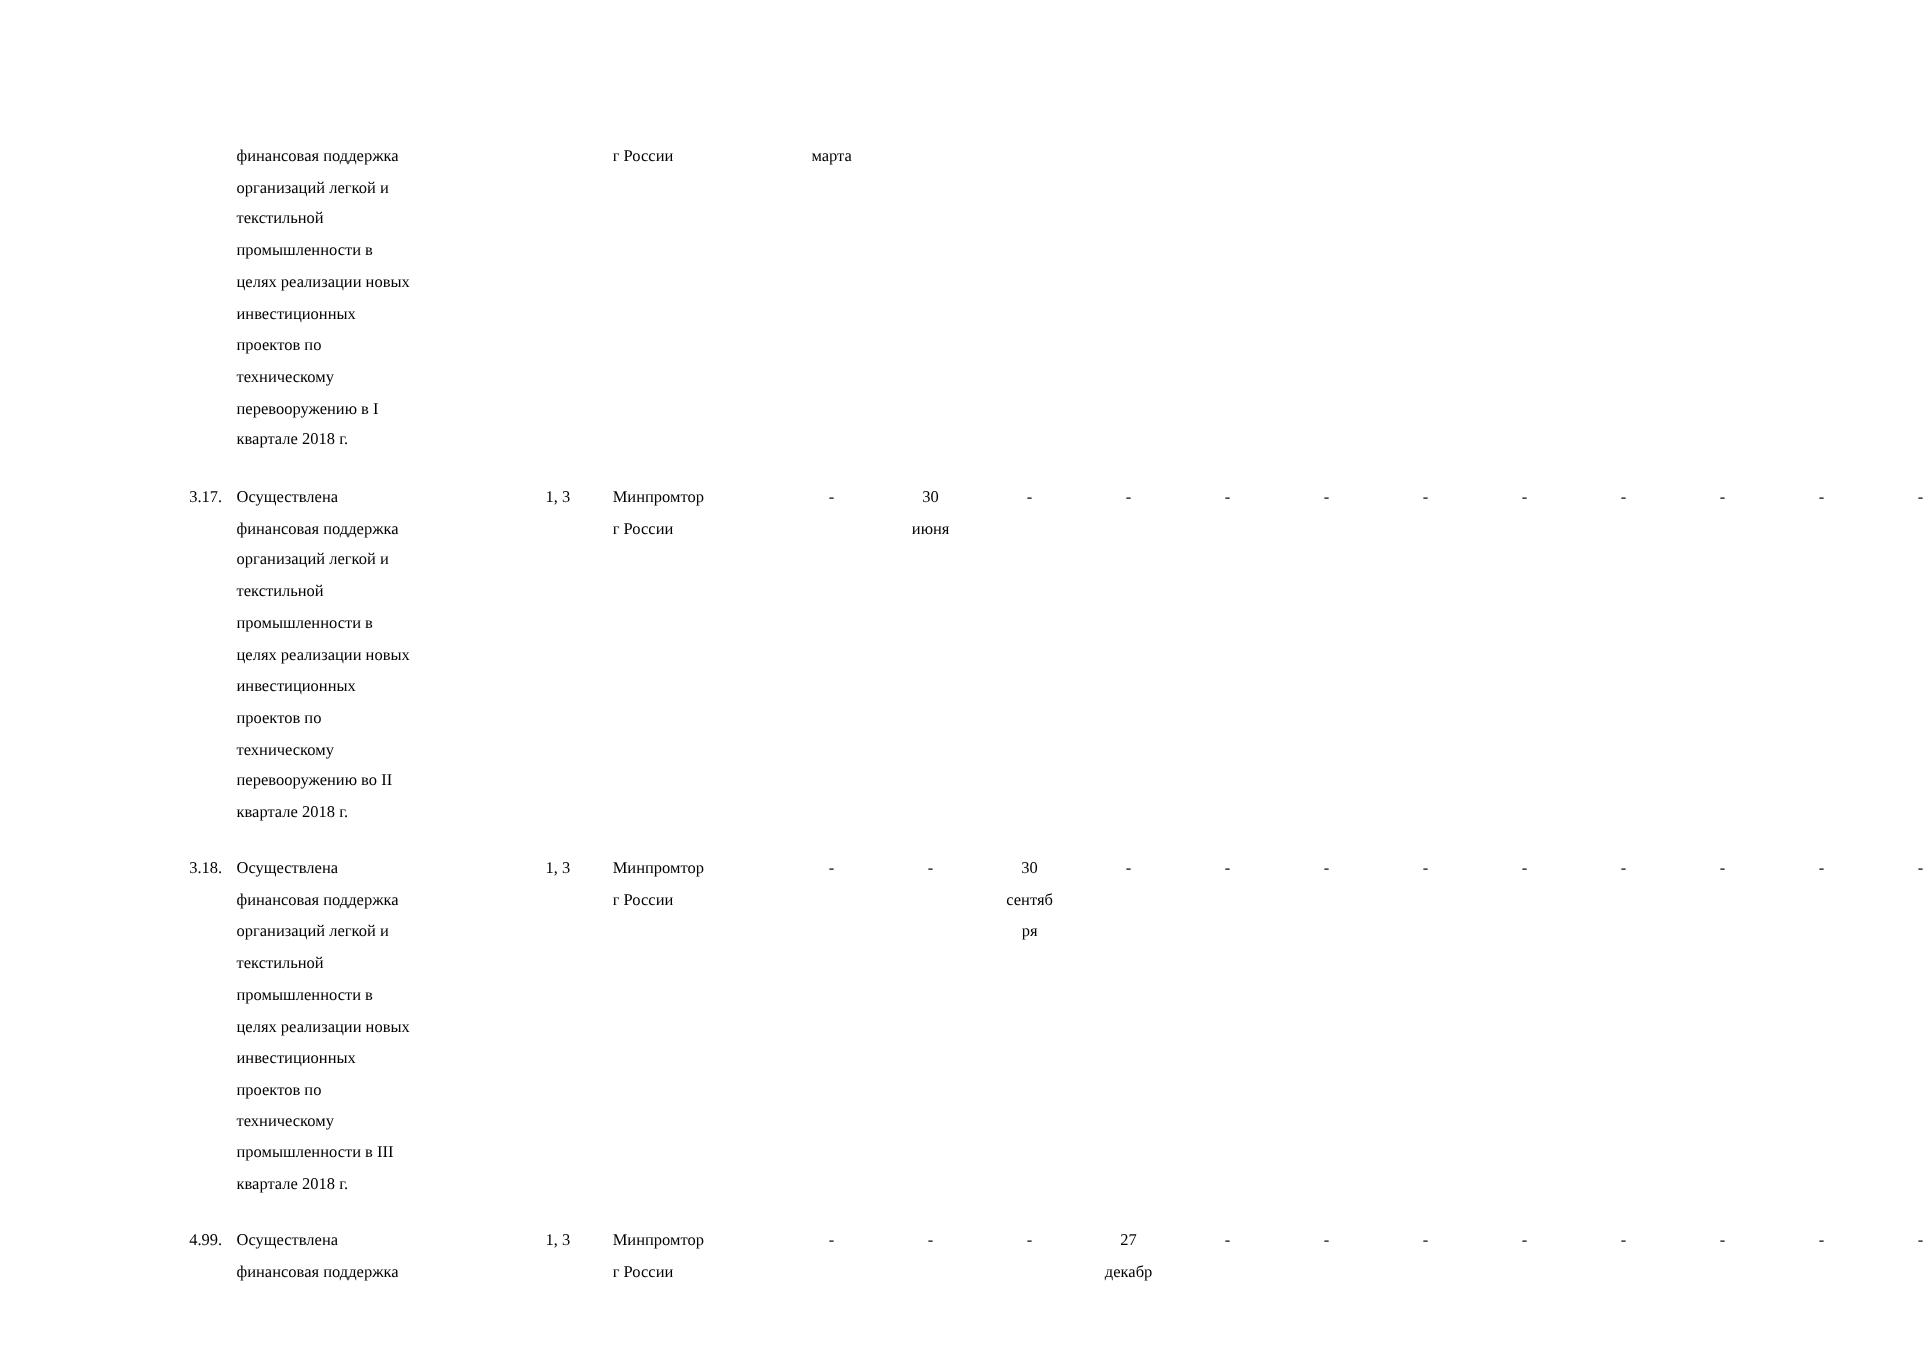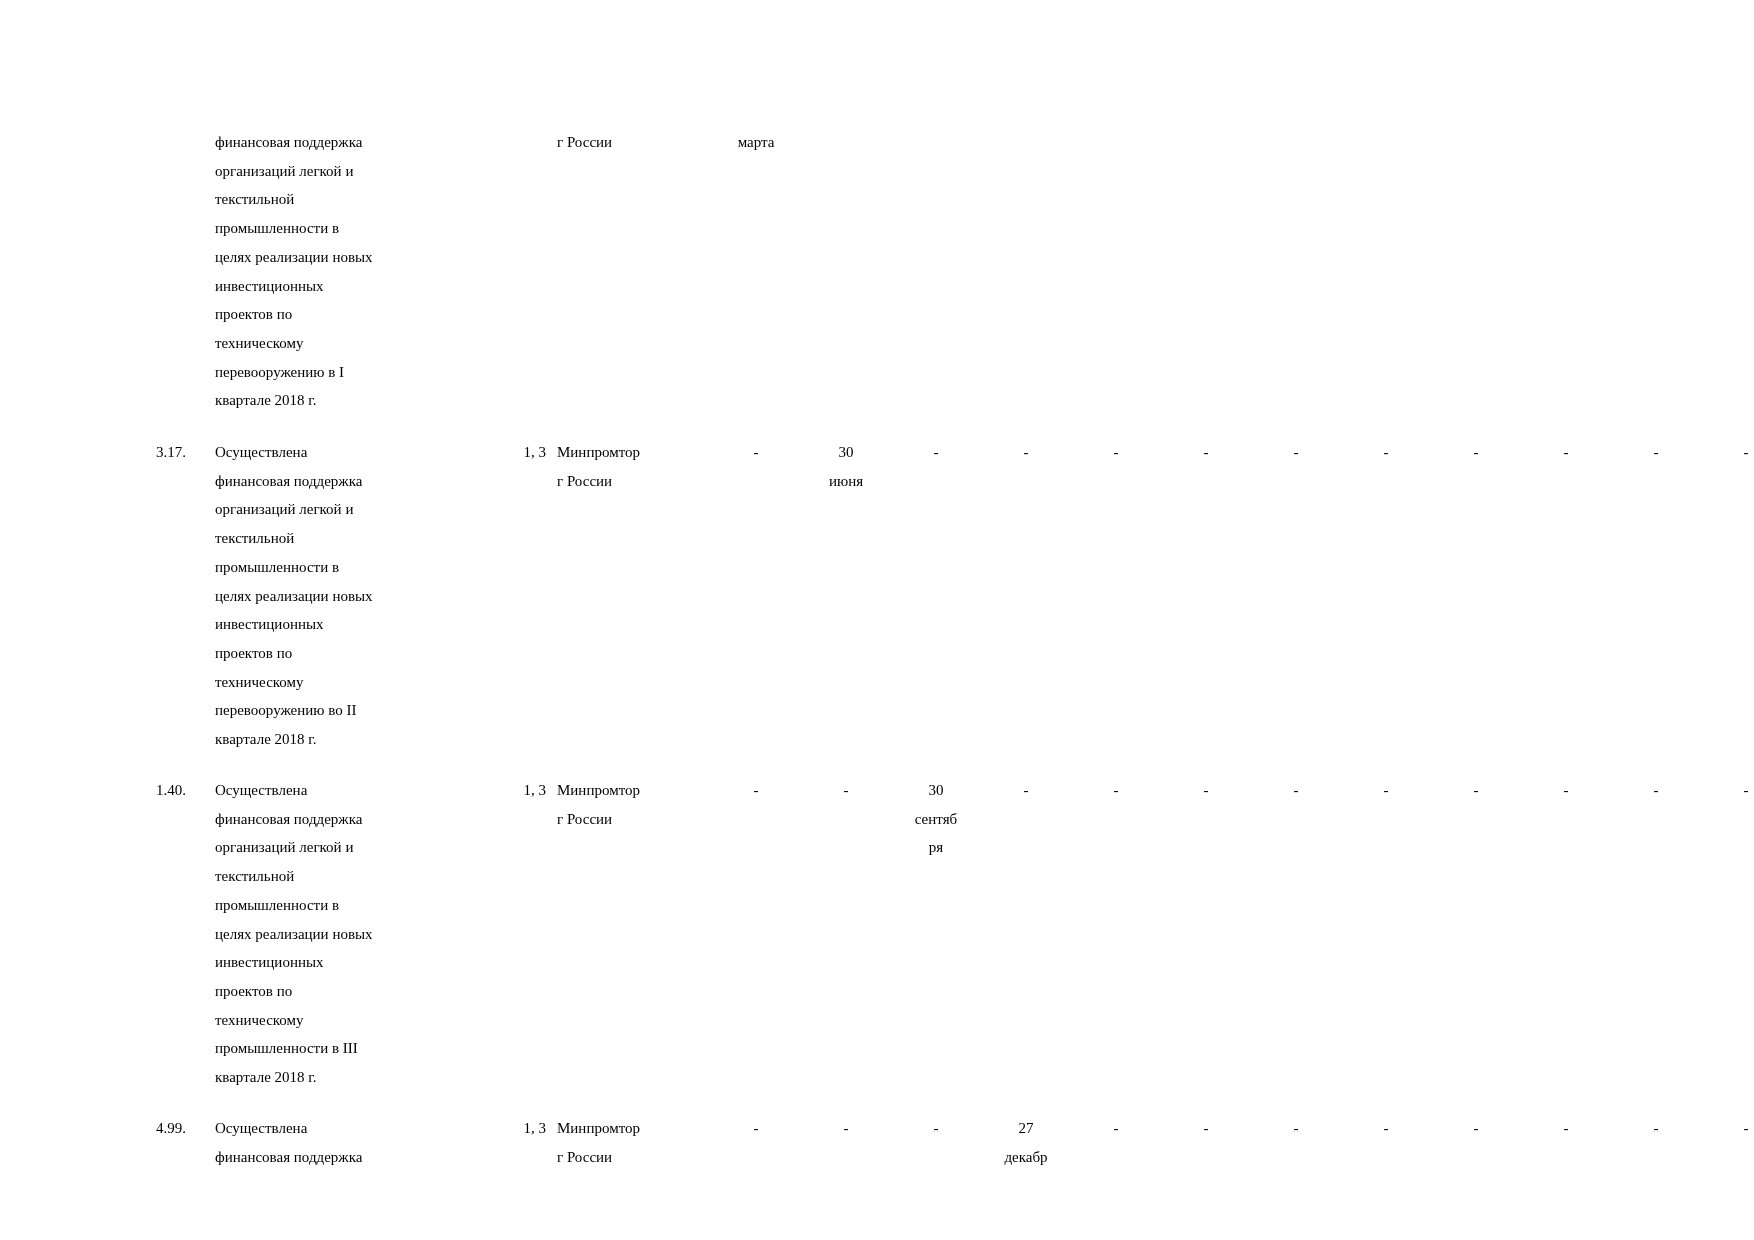--- a/index.html
+++ b/index.html
@@ -1,24 +1,24 @@
 <!DOCTYPE html>
 <html><head>
 <meta charset="utf-8">
 <style>
   html, body { margin: 0; padding: 0; background: #ffffff; }
   body { width: 1754px; height: 1240px; position: relative; overflow: hidden;
          font-family: "Liberation Serif", "DejaVu Serif", serif; color: #000; }
   .page { position: absolute; left: 0; top: 0; width: 1754px; height: 1240px; }
   .row { position: absolute; left: 0; width: 1754px; }
   .cell { position: absolute; top: 0; font-size: 15px; line-height: 28.7px; white-space: nowrap; }
-  .num { left: 140px; width: 62px; text-align: center; }
+  .num { left: 140px; width: 62px; text-align: right; }
   .desc { left: 215px; width: 280px; }
   .desc span { display: block; }
-  .code { left: 496px; width: 50px; text-align: right; }
+  .code { left: 496px; width: 50px; text-align: left; }
   .resp { left: 557px; width: 150px; }
   .resp span { display: block; }
   .val { width: 90px; text-align: center; }
   .val span { display: block; }
 </style>
 </head>
 <body>
 
 <div class="page">
 
@@ -96,21 +96,21 @@
       </div>
     <div class="cell val" style="left:1611px;">
         <span>-</span>
       </div>
     <div class="cell val" style="left:1701px;">
         <span>-</span>
       </div>
   </div>
 
   <div class="row" style="top:776px;">
-    <div class="cell num">1.40.</div>
+    <div class="cell num">3.18.</div>
     <div class="cell desc">
       <span>Осуществлена</span>
       <span>финансовая поддержка</span>
       <span>организаций легкой и</span>
       <span>текстильной</span>
       <span>промышленности в</span>
       <span>целях реализации новых</span>
       <span>инвестиционных</span>
       <span>проектов по</span>
       <span>техническому</span>

